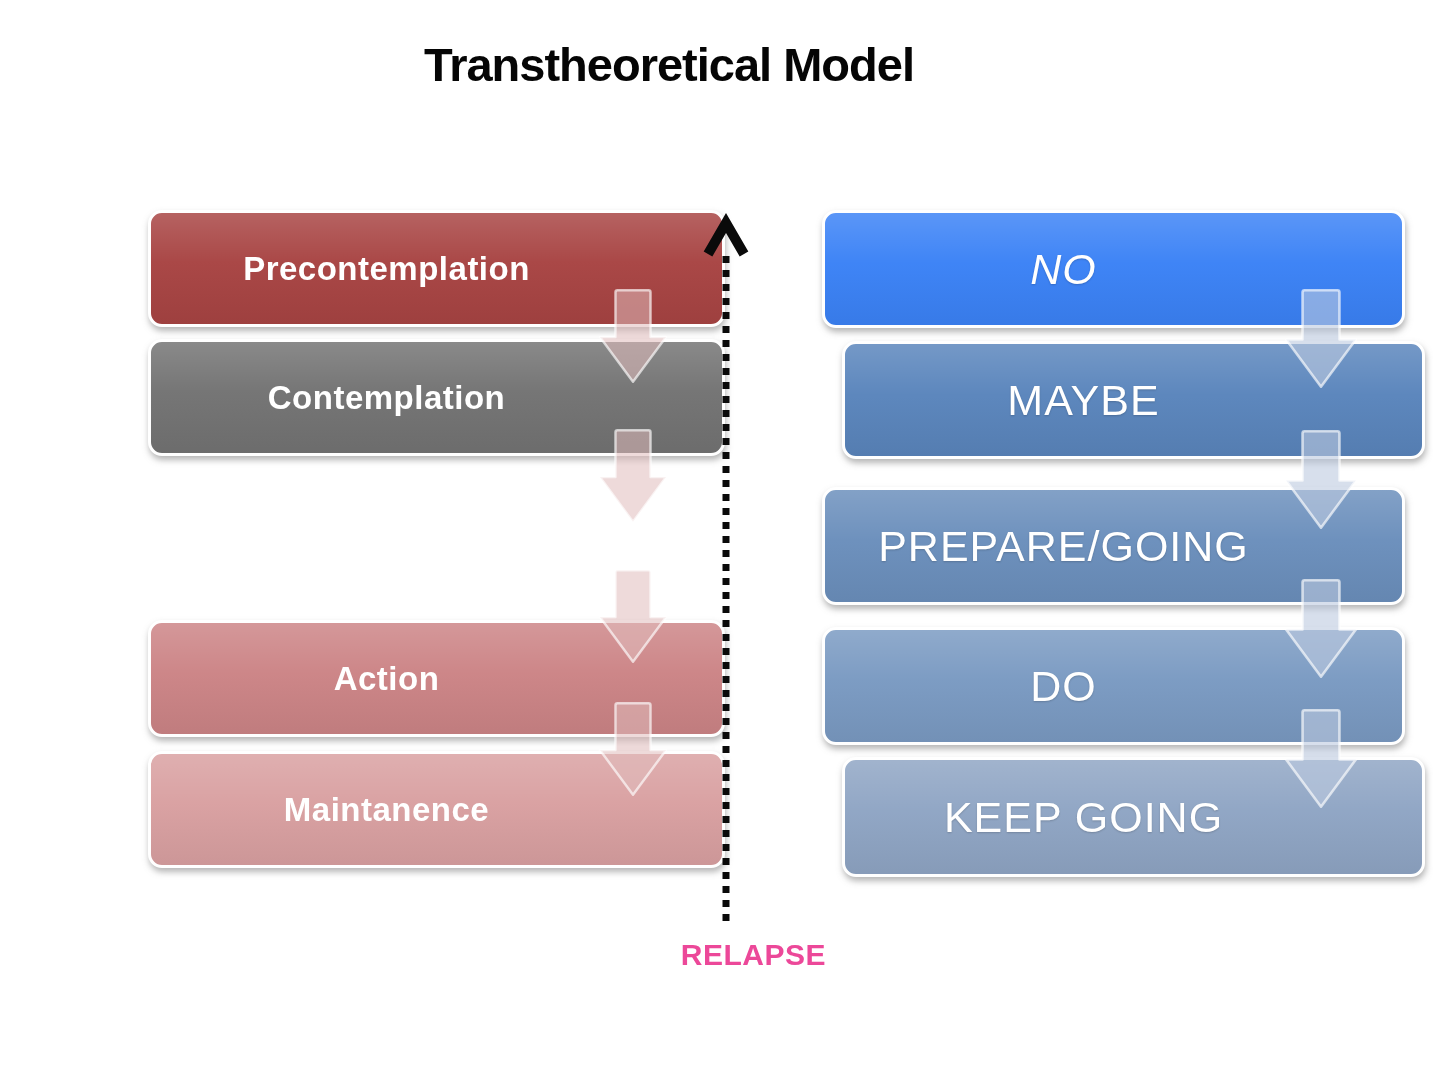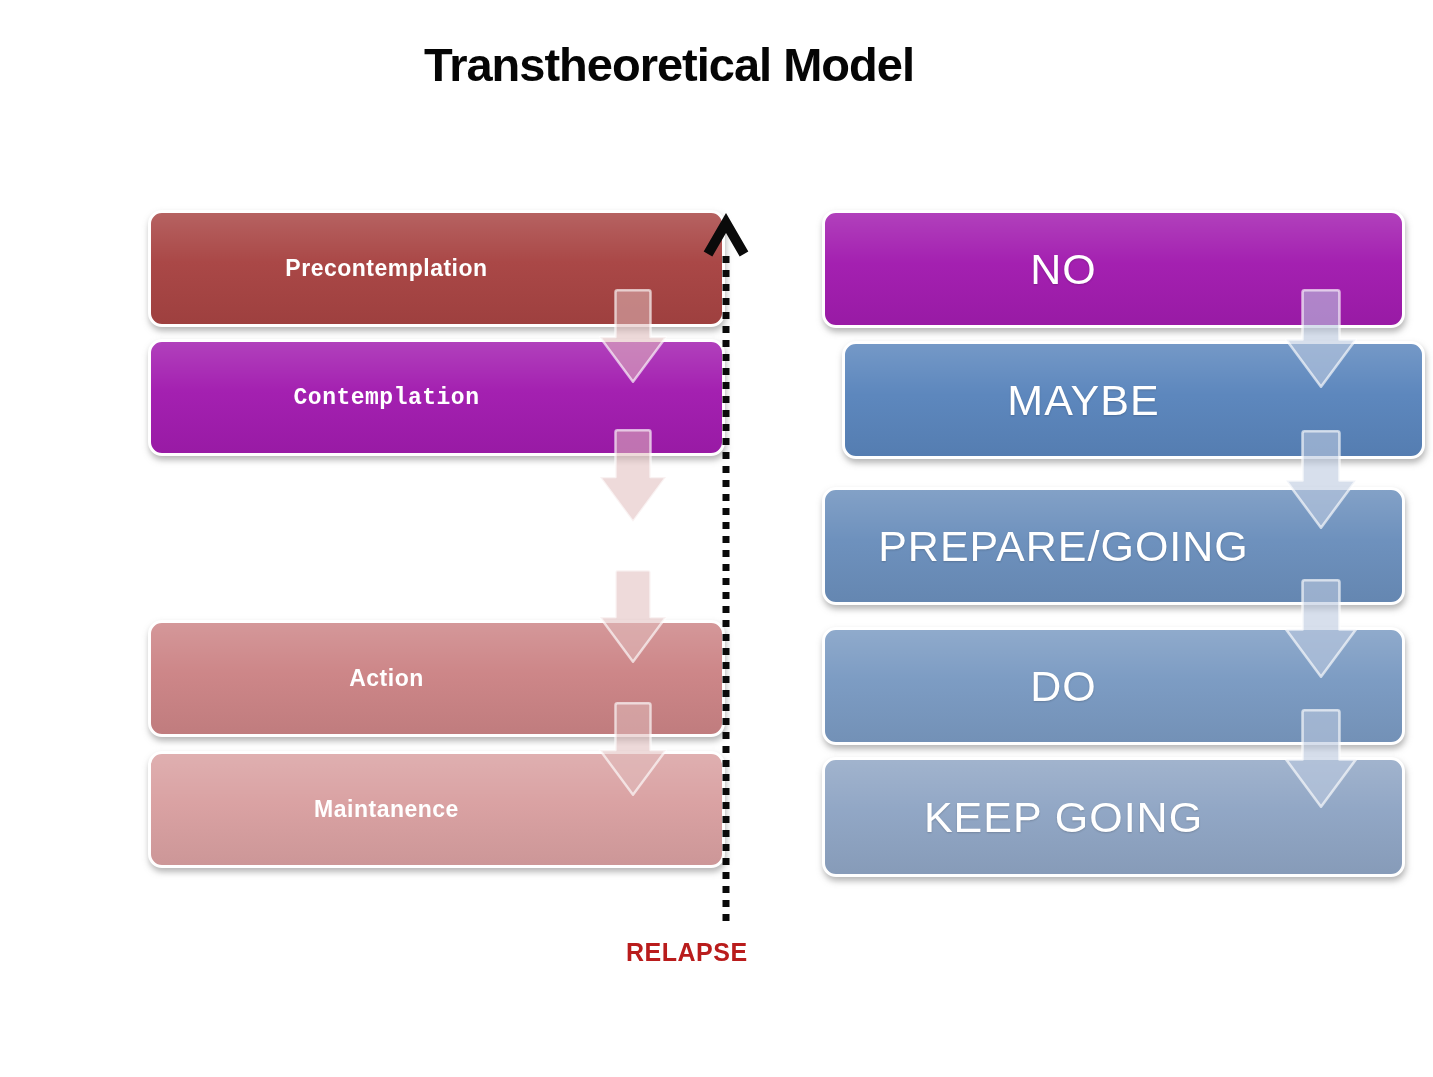--- a/index.html
+++ b/index.html
@@ -27,56 +27,56 @@
     z-index:1;
   }
   .box::before{ 
     content:"";position:absolute;inset:0;border-radius:11px;
     background:linear-gradient(to bottom, rgba(255,255,255,0.16), rgba(255,255,255,0.02) 45%, rgba(0,0,0,0.06));
     pointer-events:none;
   }
   .lbox{left:148px;width:471px;height:111px;padding-right:100px;}
   .rbox{left:822px;width:477px;height:112px;padding-right:100px;}
   .lbox .lbl{
-    color:#ffffff;font-weight:700;font-size:23px;letter-spacing:0.5px;
+    color:#ffffff;font-weight:700;font-size:33px;letter-spacing:0.5px;
     position:relative;z-index:2;
   }
   .rbox .lbl{
     color:#ffffff;font-weight:400;font-size:43px;letter-spacing:1px;
     text-shadow:0 1px 2px rgba(0,0,0,0.18);
     position:relative;z-index:2;
   }
   .lbox1{top:210px;} .lbox2{top:339px;} .lbox3{top:480px;} .lbox4{top:620px;} .lbox5{top:751px;align-items:center;}
-  .rbox1{top:210px;} .rbox2{top:341px;margin-left:20px;} .rbox3{top:487px;} .rbox4{top:627px;} .rbox5{top:757px;height:114px;}
+  .rbox1{top:210px;} .rbox2{top:341px;margin-left:20px;} .rbox3{top:487px;} .rbox4{top:627px;} .rbox5{top:757px;height:114px;margin-left:20px;}
   
   .arrow{position:absolute;z-index:3;}
   .larrow{left:596px;width:74px;height:100px;}
   .rarrow{left:1282px;width:78px;height:105px;}
   .larrow1{top:287px;} .larrow2{top:427px;} .larrow3{top:567px;} .larrow4{top:700px;}
   .rarrow1{top:287px;} .rarrow2{top:428px;} .rarrow3{top:577px;} .rarrow4{top:707px;}
   
   .relapse-svg{position:absolute;left:700px;top:212px;width:52px;height:715px;z-index:4;}
   .relapse-label{
     position:absolute;top:938px;left:626px;width:200px;
-    text-align:left;color:#b91c1c;font-weight:700;font-size:25px;letter-spacing:0.5px;
+    text-align:right;color:#ec4899;font-weight:700;font-size:30px;letter-spacing:0.5px;
   }
 </style>
 </head>
 <body>
 
 <div class="canvas">
 
   <div class="title">
     <div>Transtheoretical Model</div>
   </div>
 
   <div class="box lbox lbox1" style="background-color: rgb(168, 68, 67);">
     <span class="lbl">Precontemplation</span>
   </div>
-  <div class="box lbox lbox2" style="background-color: #a21caf; font-family: Liberation Mono, monospace;">
+  <div class="box lbox lbox2" style="background-color: #737373;">
     <span class="lbl">Contemplation</span>
   </div>
   <div class="box lbox lbox4" style="background-color: rgb(204, 132, 134);">
     <span class="lbl">Action</span>
   </div>
   <div class="box lbox lbox5" style="background-color: rgb(217, 160, 161);">
     <span class="lbl">Maintanence</span>
   </div>
 
   <svg class="arrow larrow larrow1" viewBox="0 0 76 100">
@@ -85,21 +85,21 @@
   <svg class="arrow larrow larrow2" viewBox="0 0 76 100">
     <path d="M22,2 L54,2 Q56,2 56,4 L56,50 L72,50 L38,96 L4,50 L20,50 L20,4 Q20,2 22,2 Z" fill-opacity="0.55" stroke="rgba(255,255,255,0.65)" stroke-width="2.5" stroke-linejoin="round" fill="#e0bcbc"></path>
   </svg>
   <svg class="arrow larrow larrow3" viewBox="0 0 76 100">
     <path d="M22,2 L54,2 Q56,2 56,4 L56,50 L72,50 L38,96 L4,50 L20,50 L20,4 Q20,2 22,2 Z" fill-opacity="0.55" stroke="rgba(255,255,255,0.65)" stroke-width="2.5" stroke-linejoin="round" fill="#e0bcbc"></path>
   </svg>
   <svg class="arrow larrow larrow4" viewBox="0 0 76 100">
     <path d="M22,2 L54,2 Q56,2 56,4 L56,50 L72,50 L38,96 L4,50 L20,50 L20,4 Q20,2 22,2 Z" fill-opacity="0.55" stroke="rgba(255,255,255,0.65)" stroke-width="2.5" stroke-linejoin="round" fill="#e0bcbc"></path>
   </svg>
 
-  <div class="box rbox rbox1" style="background-color: #a21caf;">
+  <div class="box rbox rbox1" style="background-color: #3b82f6; font-style: italic;">
     <span class="lbl">NO</span>
   </div>
   <div class="box rbox rbox2" style="background-color: rgb(90, 133, 188);">
     <span class="lbl">MAYBE</span>
   </div>
   <div class="box rbox rbox3" style="background-color: rgb(107, 143, 188);">
     <span class="lbl">PREPARE/GOING</span>
   </div>
   <div class="box rbox rbox4" style="background-color: rgb(122, 154, 194);">
     <span class="lbl">DO</span>

